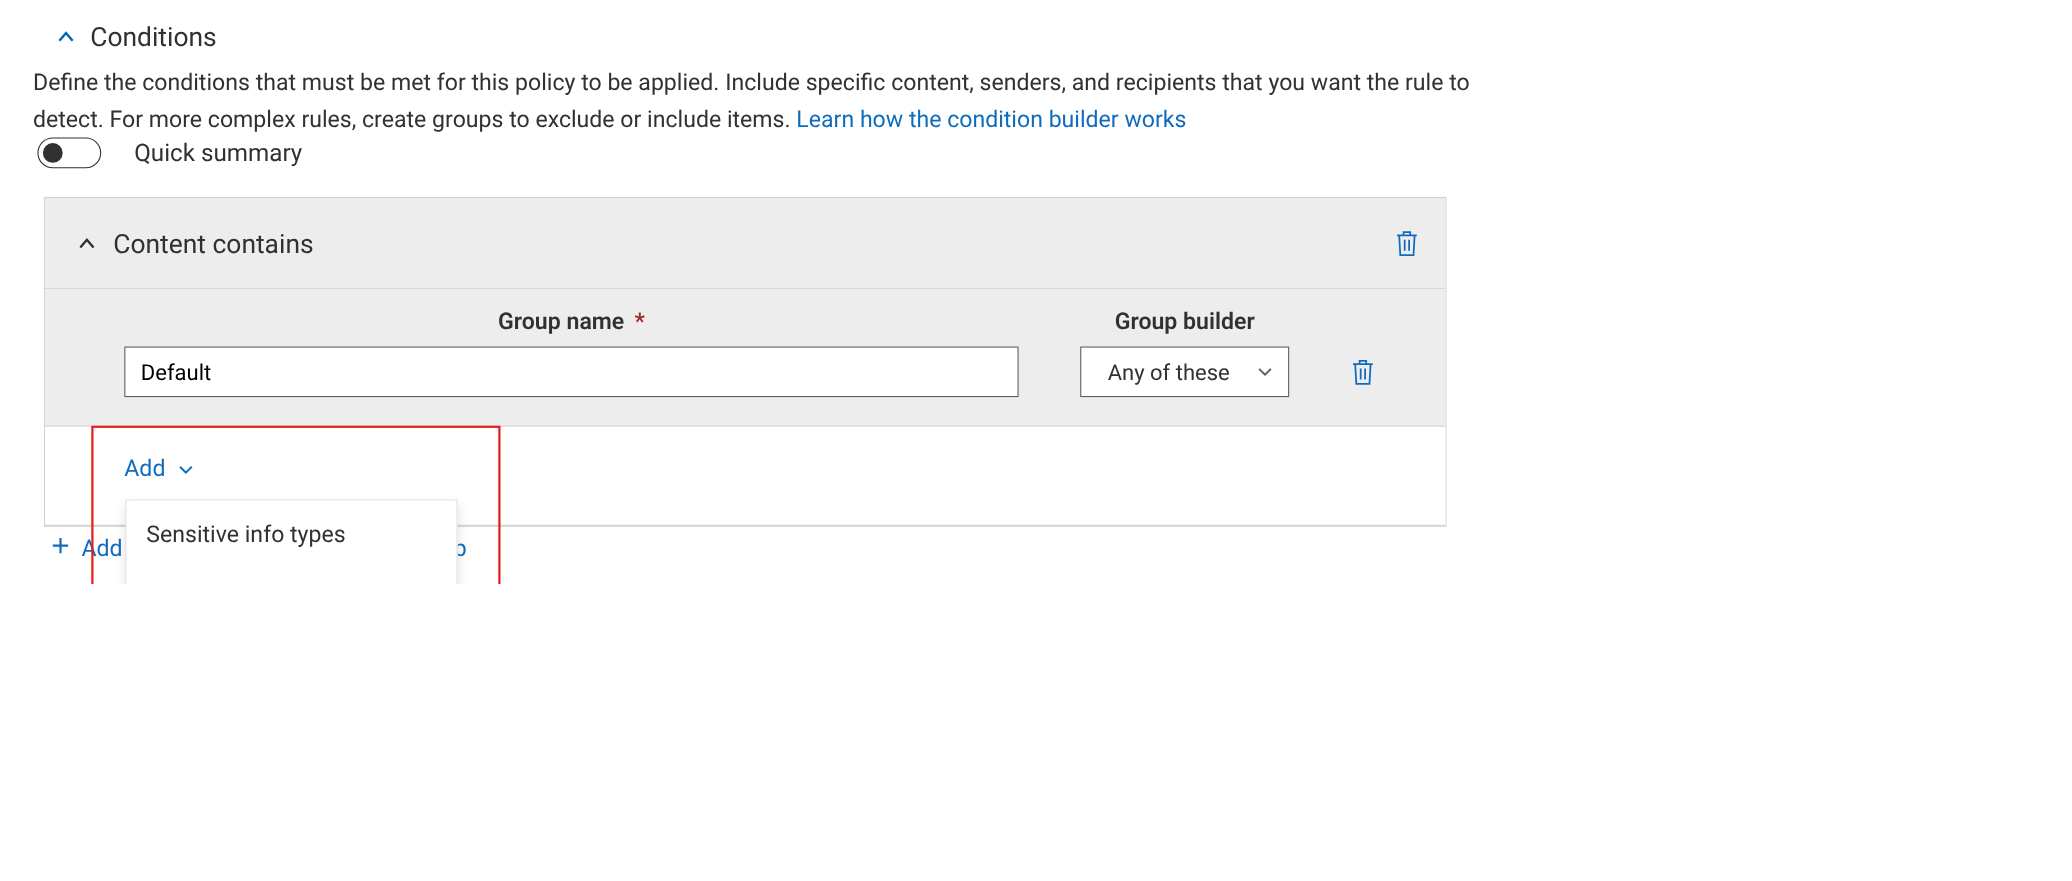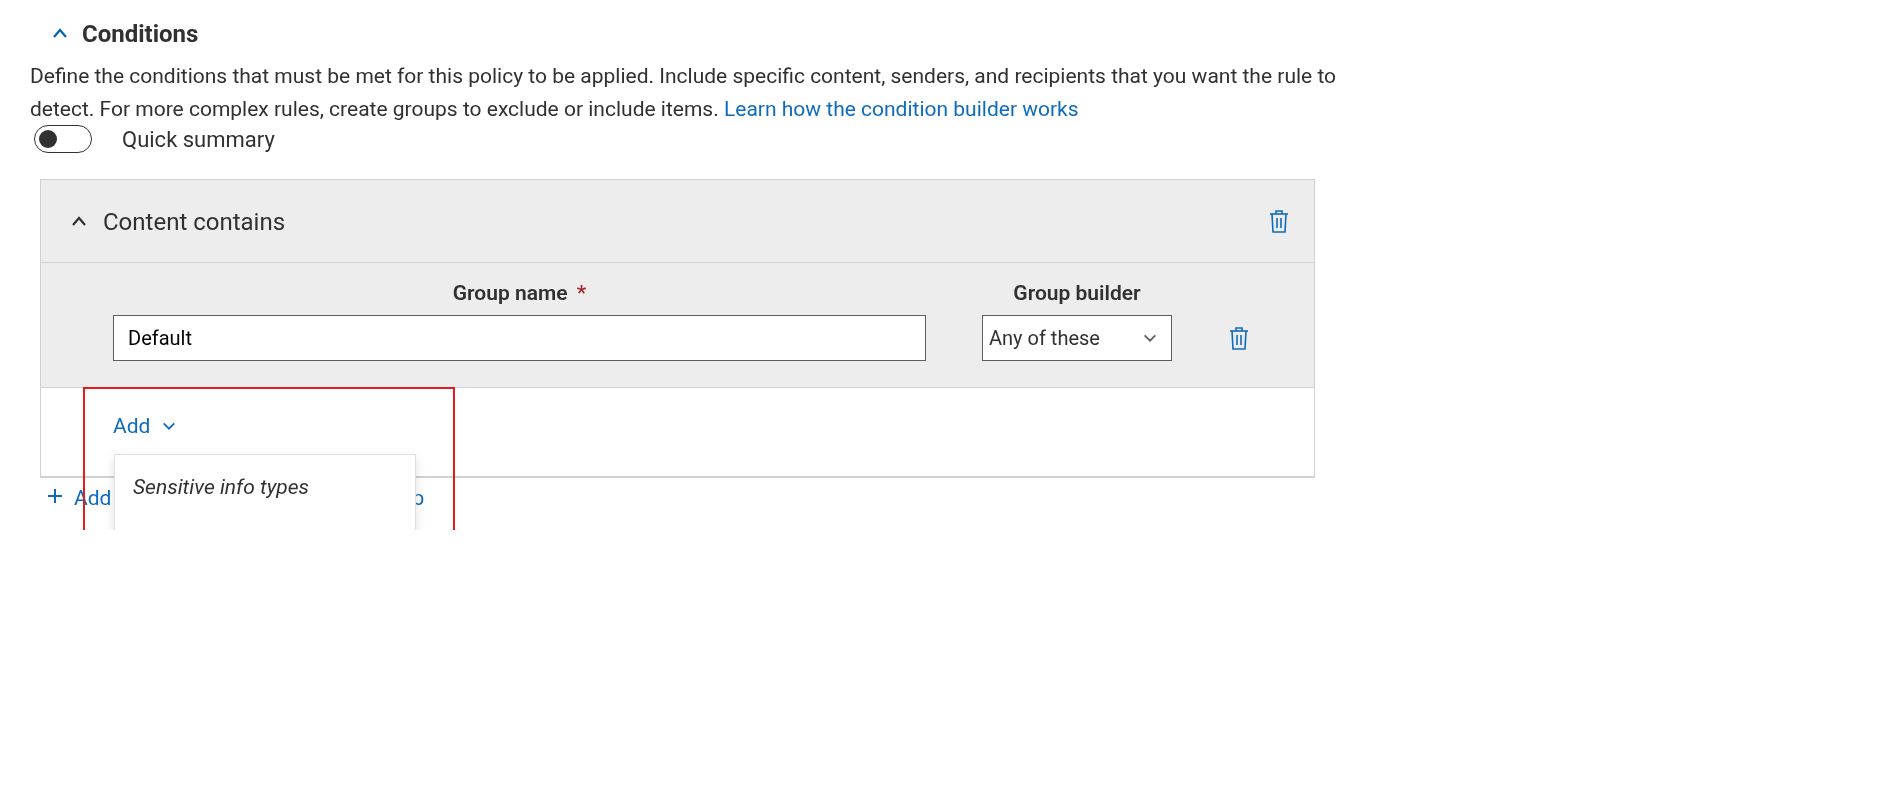--- a/index.html
+++ b/index.html
@@ -20,21 +20,21 @@
     }
     .chevron-up {
       width: 20px;
       height: 20px;
       display: inline-flex;
       align-items: center;
       justify-content: center;
     }
     .chevron-up svg { stroke: #0064b0; stroke-width: 2.2; fill: none; }
     .section-title {
-      font-weight: 700;
+      font-weight: 400;
       font-size: 24px;
     }
     .description {
       font-size: 21px;
       line-height: 1.55;
       color: #323130;
       max-width: 1360px;
     }
     .link {
       color: #0f6cbd;
@@ -128,21 +128,21 @@
       flex-shrink: 0;
       margin-left: auto;
     }
     .select-wrap {
       display: flex;
       align-items: center;
       justify-content: space-between;
       height: 46px;
       border: 1px solid #605e5c;
       background: #fff;
-      padding: 0 12px 0 6px;
+      padding: 0 12px 0 24px;
       font-size: 20px;
       cursor: pointer;
     }
     .select-wrap .chevron-down svg { stroke: #605e5c; stroke-width: 2; fill: none; }
     .group-row .trash-icon {
       margin-top: 44px;
       flex-shrink: 0;
     }
     .add-row {
       background: #fff;
@@ -170,21 +170,20 @@
     }
     .dropdown-menu {
       position: absolute;
       left: 73px;
       top: 66px;
       width: 302px;
       background: #fff;
       border: 1px solid #e1e1e1;
       box-shadow: 0 4px 10px rgba(0,0,0,0.12);
       z-index: 5;
-      font-style: italic;
     }
     .dropdown-item {
       padding: 20px 18px;
       font-size: 21px;
       cursor: pointer;
     }
     .footer-actions {
       display: flex;
       align-items: center;
       gap: 64px;

